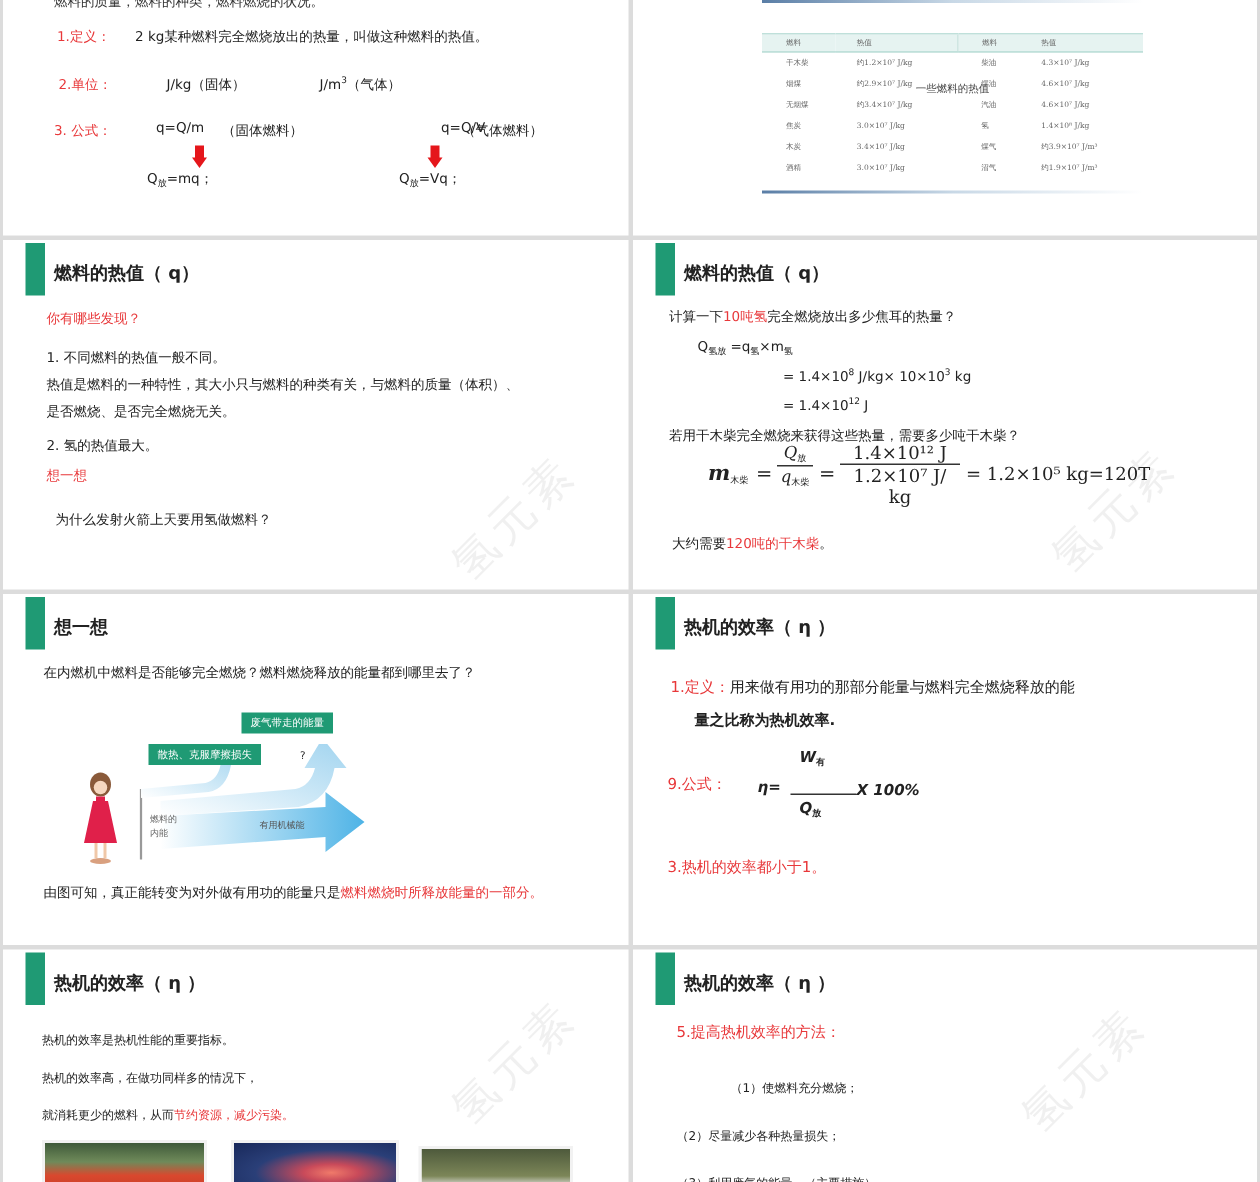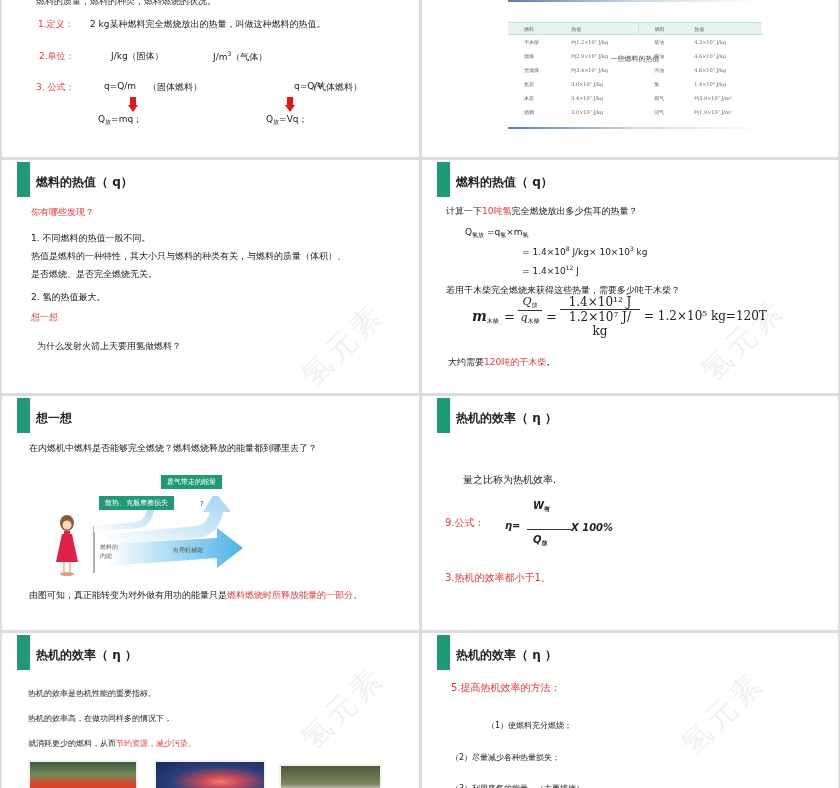--- a/index.html
+++ b/index.html
@@ -240,21 +240,24 @@
   </svg>
 
   <div class="abs t9" style="left:27px; top:193px;">
     <span>由图可知，真正能转变为对外做有用功的能量只是</span><span class="red">燃料燃烧时所释放能量的一部分。</span>
   </div>
 </div>
 
 <div class="slide s6">
   <div class="bar"></div>
   <div class="title">热机的效率（ η ）</div>
-  <div class="abs t10" style="left:41px; top:77px;">量之比称为热机效率.</div>
+  <div class="abs t10" style="left:25px; top:55px;">
+    <span class="red">1.定义：</span><span>用来做有用功的那部分能量与燃料完全燃烧释放的能</span>
+  </div>
+  <div class="abs t10" style="left:41px; top:77px;font-weight:bold;">量之比称为热机效率.</div>
 
   <div class="abs t10 red" style="left:23px; top:120px;">9.公式：</div>
   <div class="abs t10" style="left:83px; top:124px; font-style:italic; font-weight:bold;">η=</div>
   <div class="abs t10" style="left:111px; top:104px; font-style:italic; font-weight:bold;">
     <span>W</span><sub class="s" style="font-style:normal;">有</sub>
   </div>
   <div class="abs" style="left:105px; top:133px; width:44px; border-top:1px solid #333;"></div>
   <div class="abs t10" style="left:111px; top:138px; font-style:italic; font-weight:bold;">
     <span>Q</span><sub class="s" style="font-style:normal;">放</sub>
   </div>

